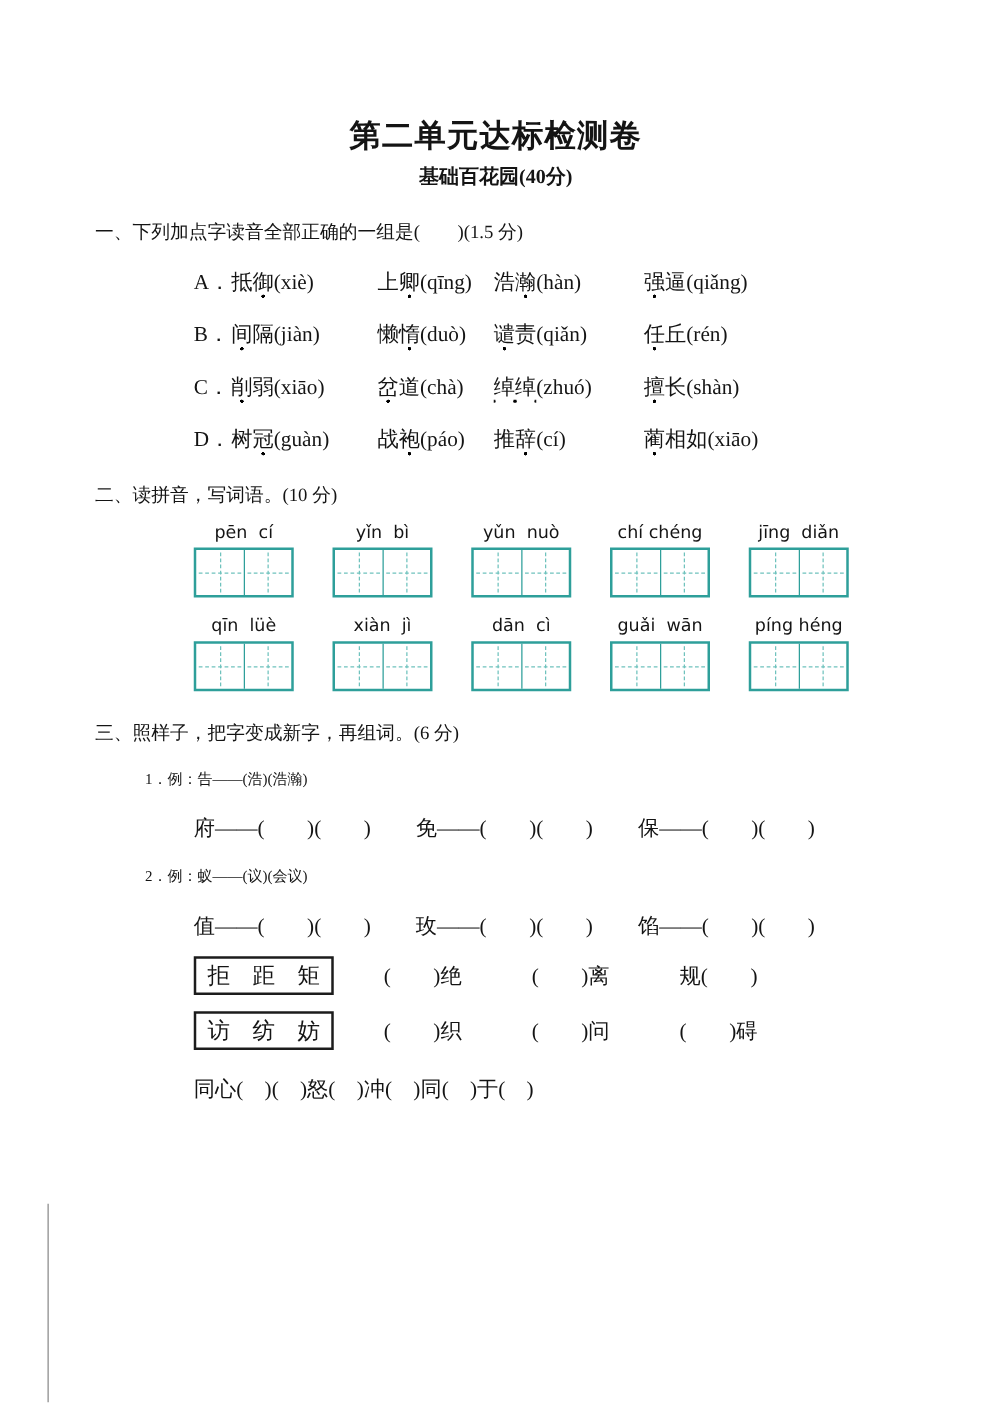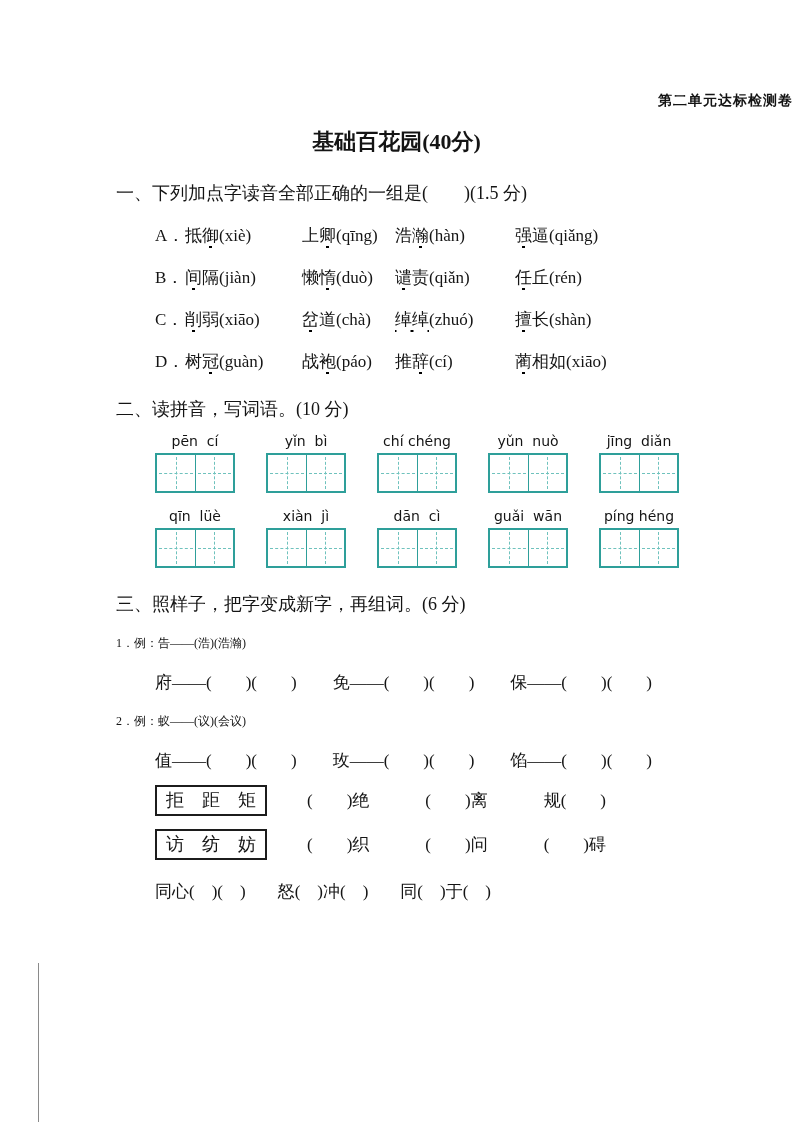--- a/index.html
+++ b/index.html
@@ -3,23 +3,23 @@
 <meta charset="utf-8">
 <style>
   * { margin:0; padding:0; box-sizing:border-box; }
   html,body { background:#ffffff; }
   body {
     width:793px; height:1122px;
     position:relative; overflow:hidden;
     font-family:"Liberation Serif","DejaVu Serif",serif;
     color:#141414;
   }
-  .title { margin:92px 0 0; text-align:right; font-size:14px; font-weight:700; letter-spacing:1px; }
-  .subtitle { margin:17px 0 0; text-align:center; font-size:22px; font-weight:700; }
-  .stem { margin:24px 0 0 116px; font-size:18px; }
+  .title { margin:92px 0 0; text-align:center; font-size:25px; font-weight:700; letter-spacing:1px; }
+  .subtitle { margin:6px 0 0; text-align:center; font-size:16px; font-weight:700; }
+  .stem { margin:24px 0 0 76px; font-size:15px; }
   .example { margin:19px 0 0 116px; font-size:12px; }
 
   
   .opt-row { display:flex; margin:19px 0 0 155px; font-size:17px; }
   .opt-label { width:30px; flex:none; }
   .opt-items { display:grid; grid-template-columns:117px 93px 120px auto; flex:1; }
   .dotted {
     background-image: radial-gradient(circle, #000 1.3px, transparent 1.5px);
     background-repeat: repeat-x;
     background-position: 50% 100%;
@@ -41,21 +41,21 @@
 
   
   .fill-line { display:flex; gap:36px; margin:19px 0 0 155px; font-size:17px; }
 
   
   .q4-row { display:flex; align-items:center; margin:13px 0 0 155px; font-size:17px; }
   .q4-box { border:2px solid #1c1c1c; height:31px; line-height:27px; padding:0 9px; font-size:18px; white-space:pre; flex:none; min-width:108px; text-align:center; }
   .q4-items { display:flex; margin-left:40px; gap:56px; }
 
   
-  .q5-line { display:flex; gap:32px; margin:20px 0 0 155px; font-size:17px; }
+  .q5-line { display:flex; margin:20px 0 0 155px; font-size:17px; }
 
   .edge-line { position:absolute; left:38px; top:963px; width:1px; height:159px; background:#8a8a8a; }
 </style>
 </head>
 <body>
 
 <div>
 
   <h1 class="title">第二单元达标检测卷</h1>
   <h2 class="subtitle">基础百花园(40分)</h2>
@@ -117,28 +117,28 @@
             </div>
         </div>
         <div class="py-group">
           <div class="py-text">yǐn  bì</div>
           <div class="grid-box">
               <div class="grid-cell"></div>
               <div class="grid-cell"></div>
             </div>
         </div>
         <div class="py-group">
+          <div class="py-text">yǔn  nuò</div>
+          <div class="grid-box">
+              <div class="grid-cell"></div>
+              <div class="grid-cell"></div>
+            </div>
+        </div>
+        <div class="py-group">
           <div class="py-text">chí chéng</div>
-          <div class="grid-box">
-              <div class="grid-cell"></div>
-              <div class="grid-cell"></div>
-            </div>
-        </div>
-        <div class="py-group">
-          <div class="py-text">yǔn  nuò</div>
           <div class="grid-box">
               <div class="grid-cell"></div>
               <div class="grid-cell"></div>
             </div>
         </div>
         <div class="py-group">
           <div class="py-text">jīng  diǎn</div>
           <div class="grid-box">
               <div class="grid-cell"></div>
               <div class="grid-cell"></div>

